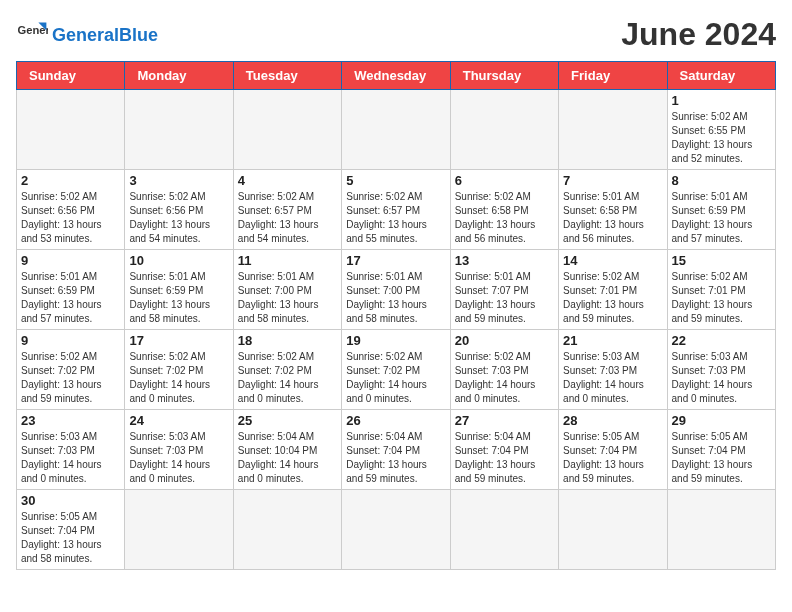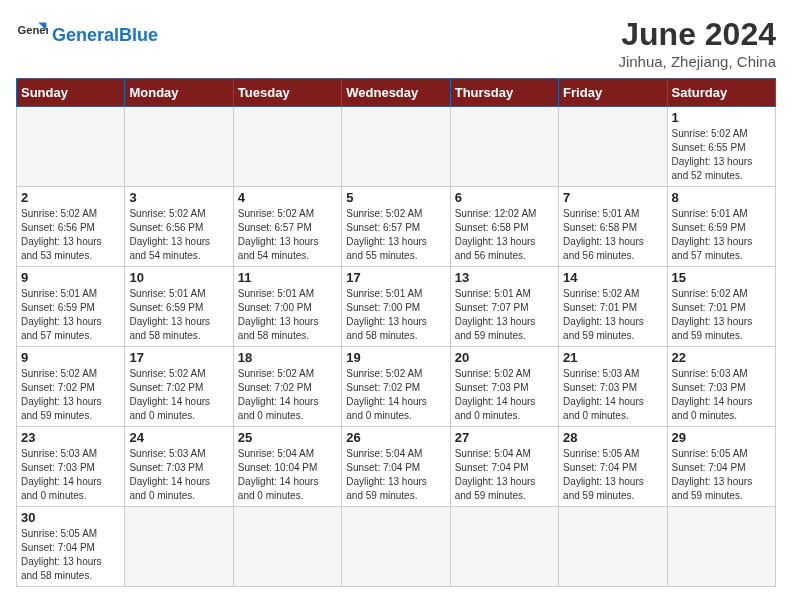--- a/index.html
+++ b/index.html
@@ -46,25 +46,25 @@
     .subtitle {
       font-size: 15px;
       color: #555;
     }
     .calendar {
       width: 100%;
       border-collapse: collapse;
       border: 1px solid #ccc;
     }
     .calendar th {
-      background: #7f1d1d;
+      background: #ef4444;
       color: #fff;
       font-size: 13px;
       font-weight: bold;
-      padding: 6px 4px;
+      padding: 6px 12px;
       border: 1px solid #1a65b0;
       text-align: left;
     }
     .calendar td {
       border: 1px solid #ccc;
       vertical-align: top;
       padding: 3px 4px;
       width: 107px;
       min-height: 80px;
       background: #fff;
@@ -98,21 +98,20 @@
       <polygon points="28,8 38,8 38,18" fill="#1a73c7"></polygon>
     </svg>
     <div>
       <div class="logo-text">
         <span>General</span><span style="color:#1a73c7;font-weight:bold;">Blue</span>
       </div>
     </div>
   </div>
   <div class="title-block">
     <div class="month-title">June 2024</div>
-    <div class="subtitle">Jinhua, Zhejiang, China</div>
   </div>
 </div>
 
 <table class="calendar">
   <thead>
     <tr>
     <th>Sunday</th>
         <th>Monday</th>
         <th>Tuesday</th>
         <th>Wednesday</th>
@@ -161,21 +160,21 @@
         </td>
         <td>
           <span class="day-num">5</span>
           <div class="day-info">Sunrise: 5:02 AM
 Sunset: 6:57 PM
 Daylight: 13 hours
 and 55 minutes.</div>
         </td>
         <td>
           <span class="day-num">6</span>
-          <div class="day-info">Sunrise: 12:02 AM
+          <div class="day-info">Sunrise: 5:02 AM
 Sunset: 6:58 PM
 Daylight: 13 hours
 and 56 minutes.</div>
         </td>
         <td>
           <span class="day-num">7</span>
           <div class="day-info">Sunrise: 5:01 AM
 Sunset: 6:58 PM
 Daylight: 13 hours
 and 56 minutes.</div>

